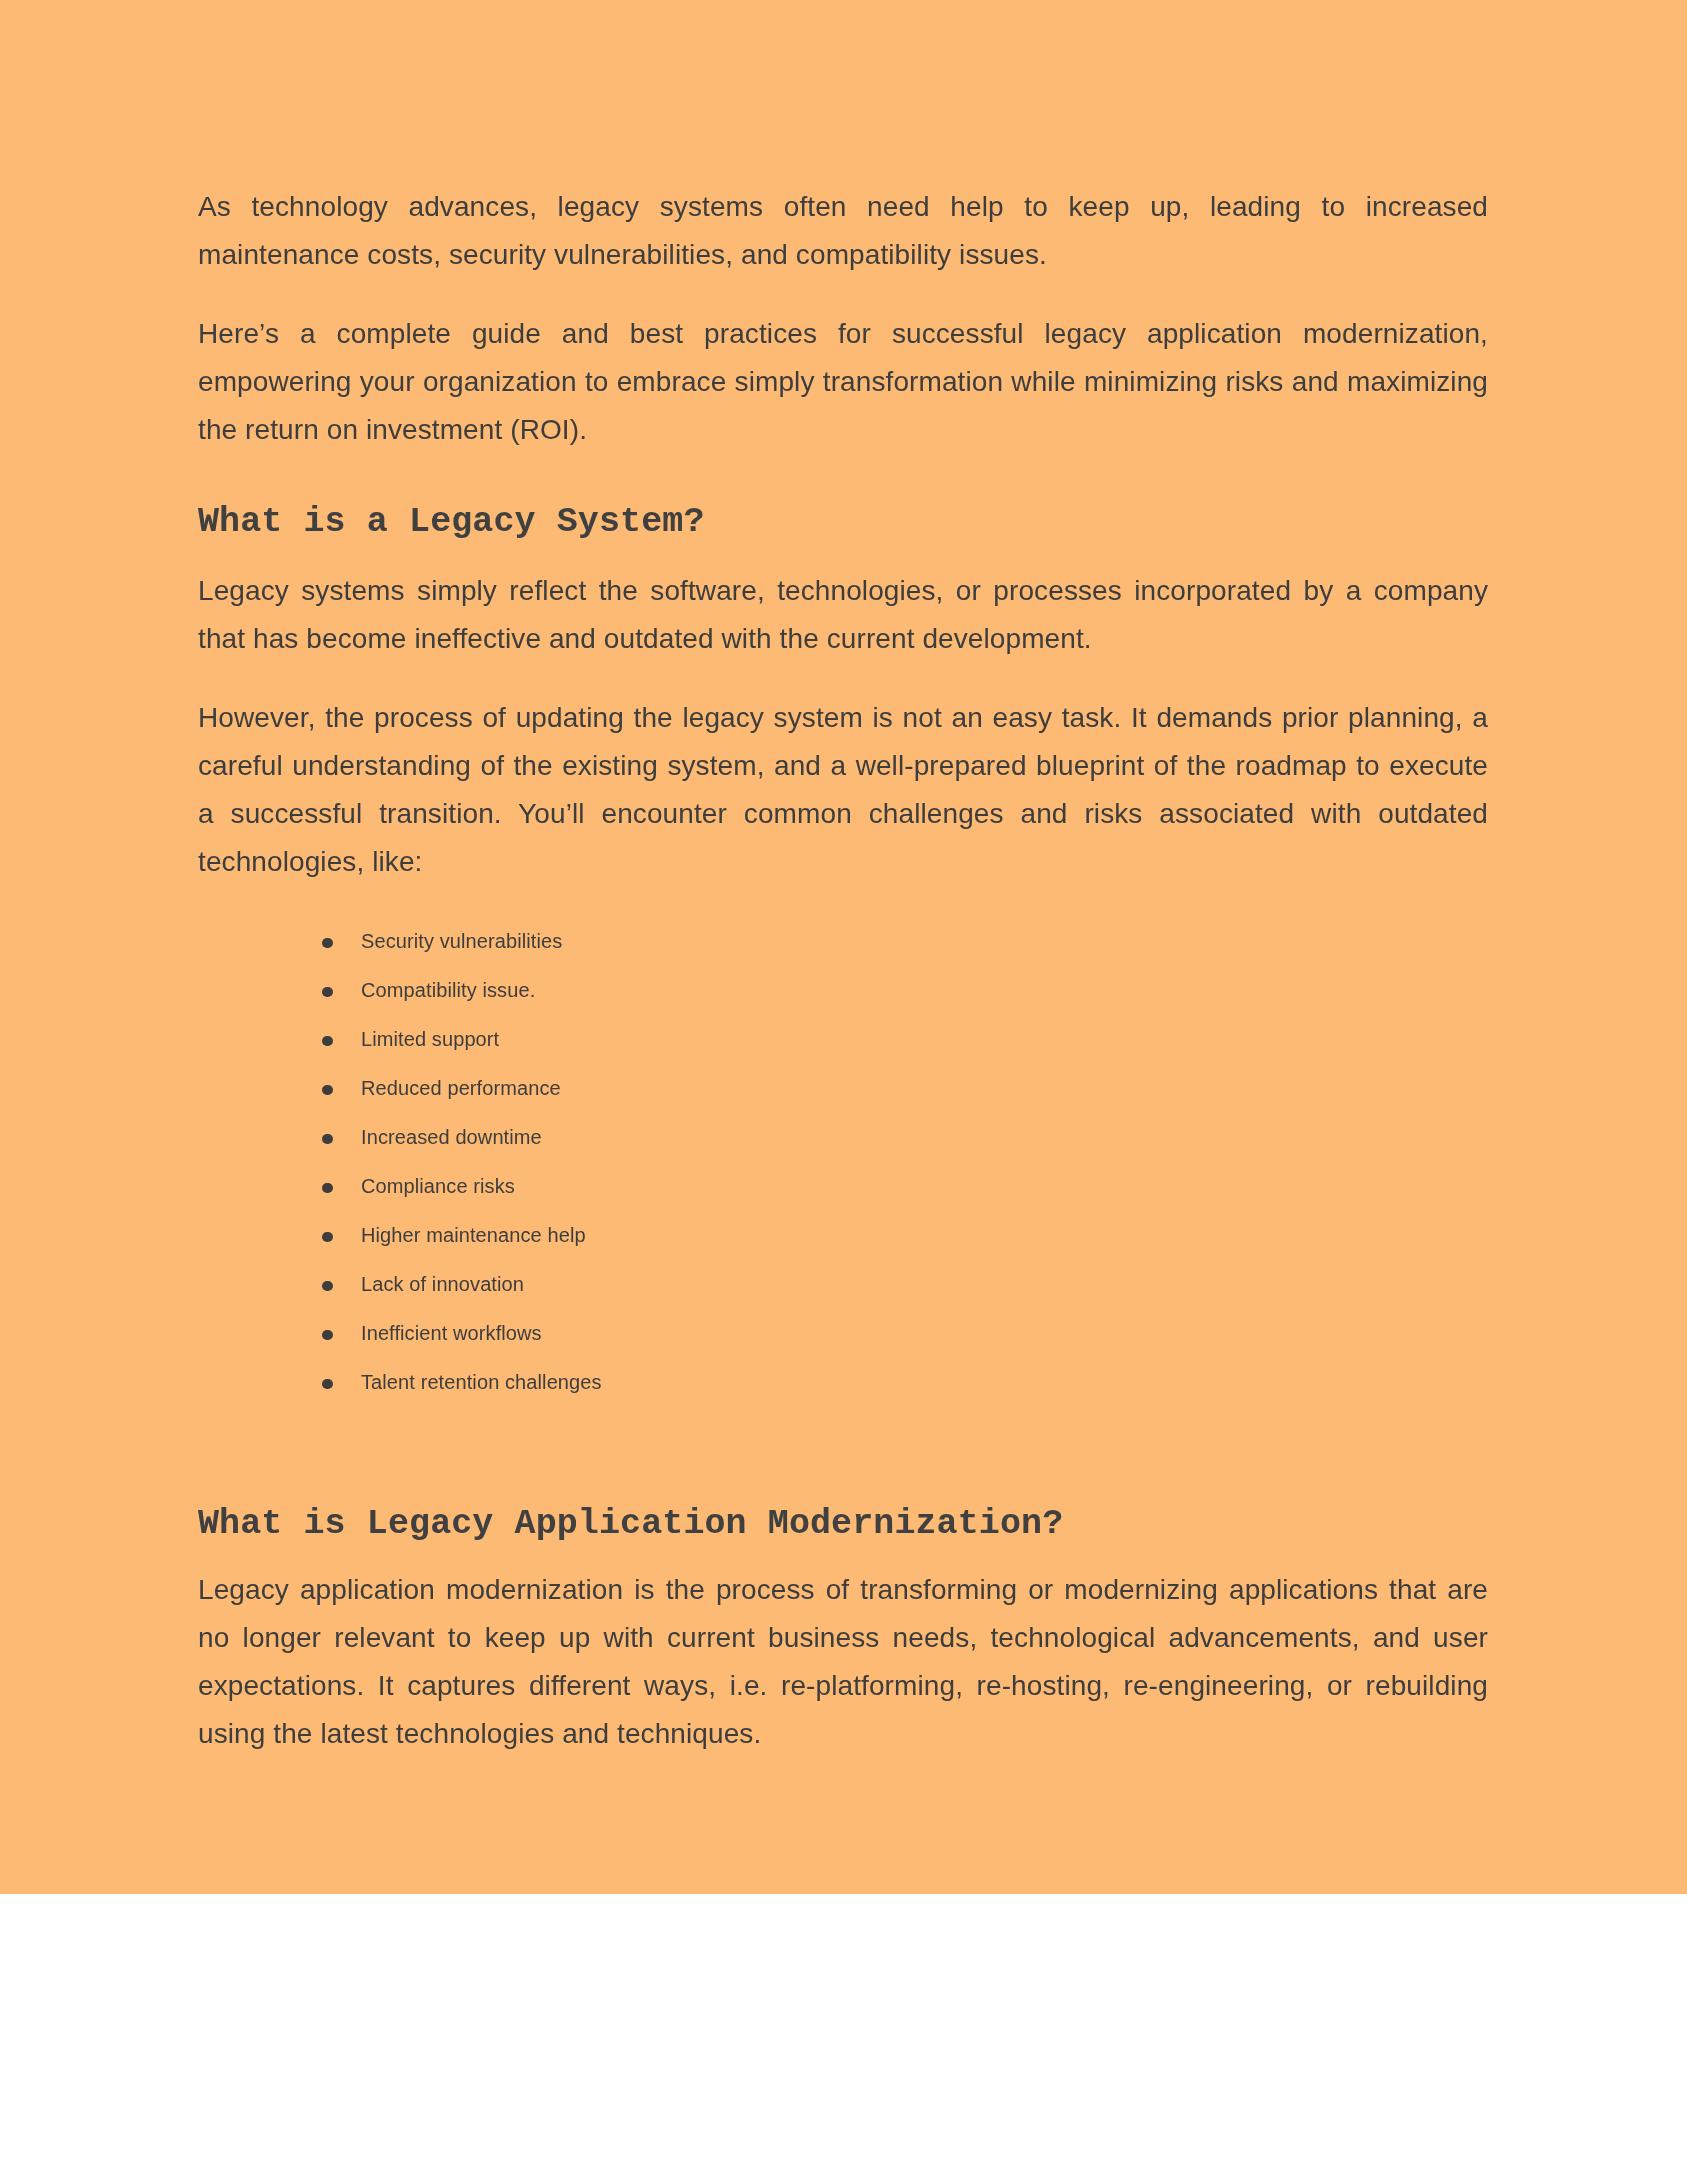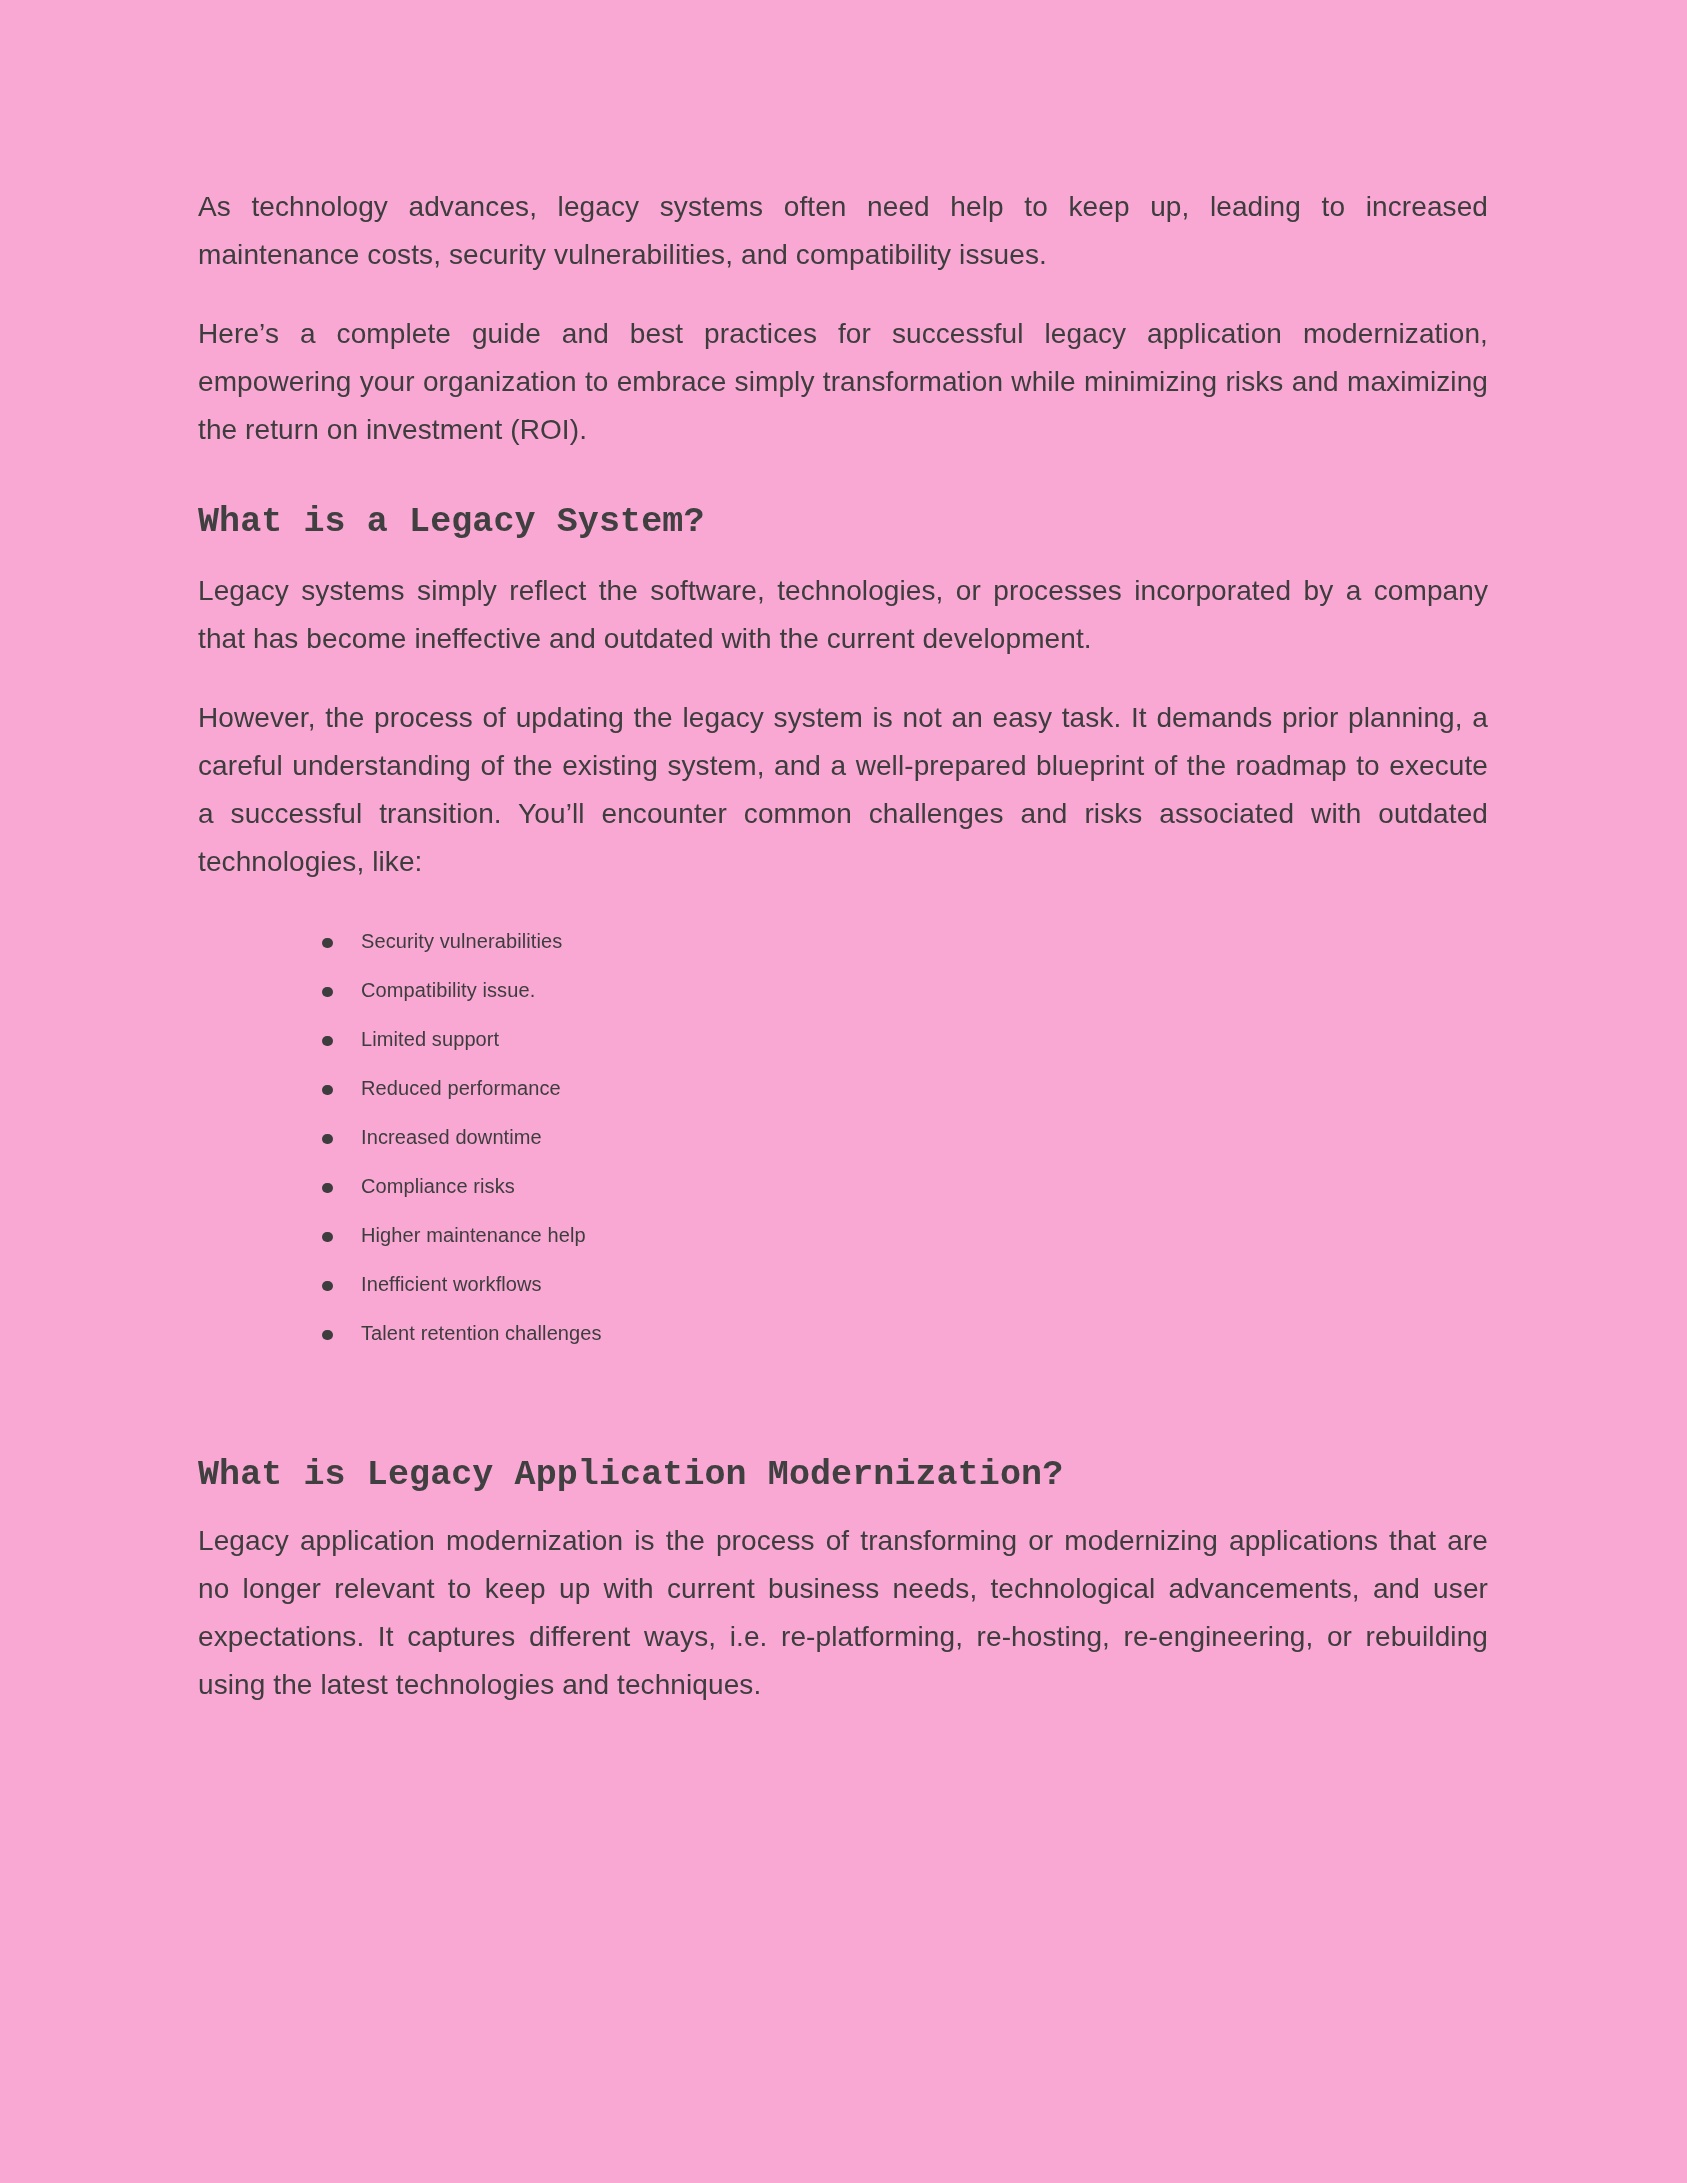--- a/index.html
+++ b/index.html
@@ -4,22 +4,22 @@
 <style>
   html, body {
     margin: 0;
     padding: 0;
     background: #ffffff;
   }
 
   .page {
     position: relative;
     width: 1687px;
-    height: 2183px;
-    background: #f9a8d4;
+    height: 1894px;
+    background: #fdba74;
     box-sizing: border-box;
     padding: 0;
     overflow: hidden;
     font-family: "Liberation Sans", sans-serif;
     -webkit-font-smoothing: antialiased;
   }
 
   .doc-body {
     position: absolute;
     left: 198px;
@@ -128,20 +128,24 @@
       <li>
         <span class="bullet-dot"></span>
         <span>Compliance risks</span>
       </li>
       <li>
         <span class="bullet-dot"></span>
         <span>Higher maintenance help</span>
       </li>
       <li>
         <span class="bullet-dot"></span>
+        <span>Lack of innovation</span>
+      </li>
+      <li>
+        <span class="bullet-dot"></span>
         <span>Inefficient workflows</span>
       </li>
       <li>
         <span class="bullet-dot"></span>
         <span>Talent retention challenges</span>
       </li>
     </ul>
 
     <div class="list-tail-space"></div>
 

